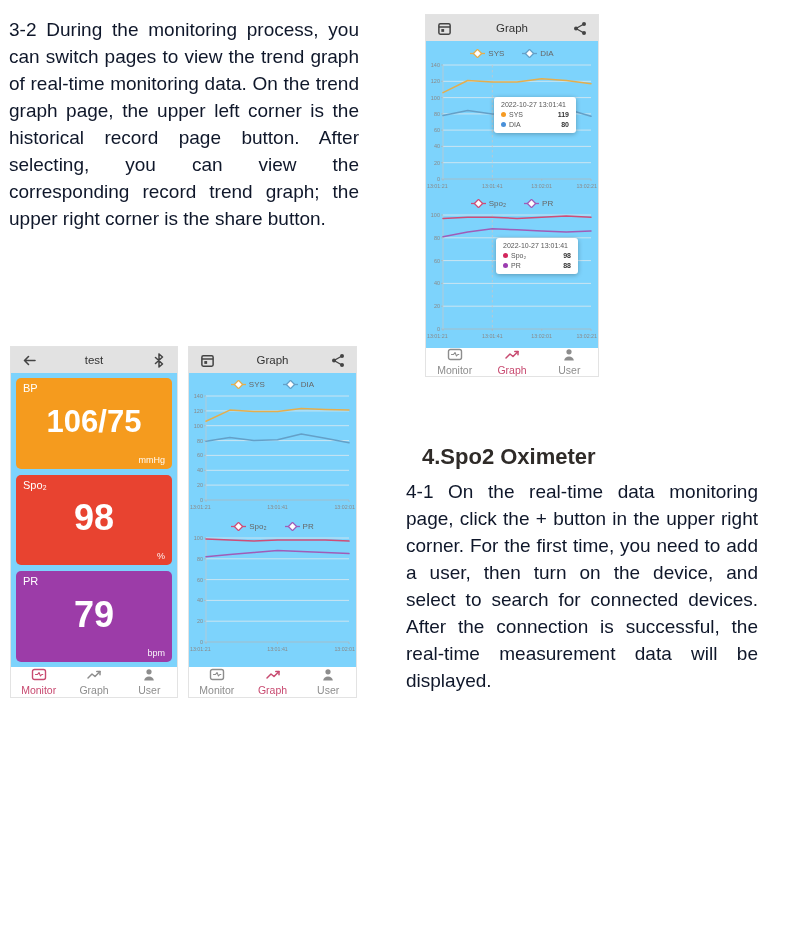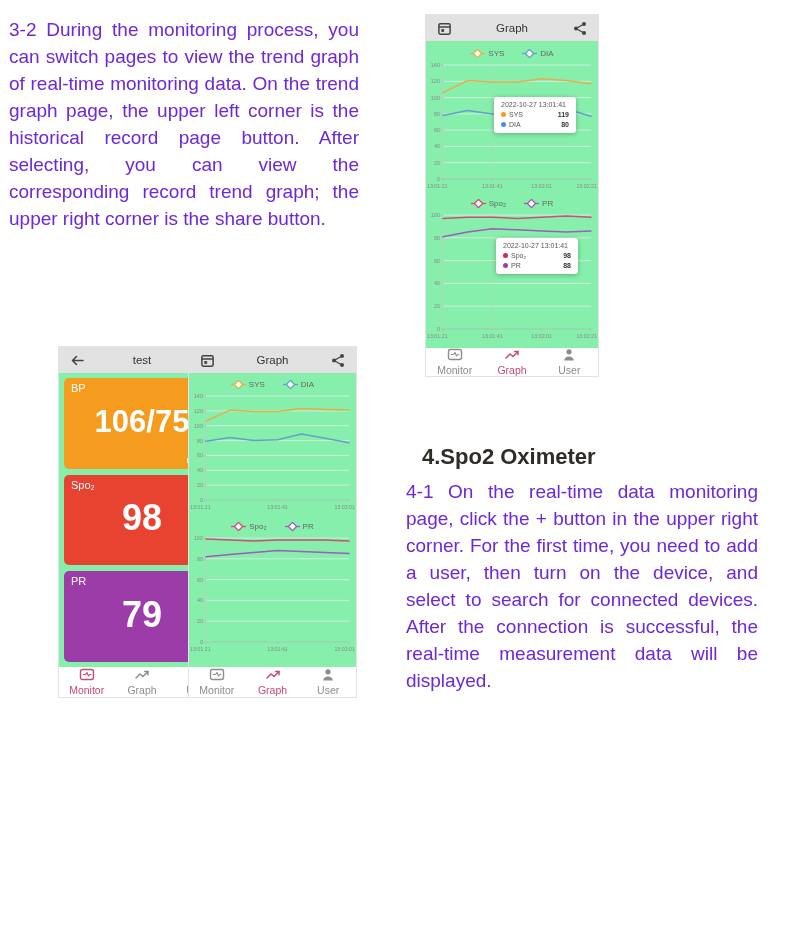--- a/index.html
+++ b/index.html
@@ -1,23 +1,23 @@
 <!DOCTYPE html>
 <html><head>
 <meta charset="utf-8">
 <style>
   html,body{margin:0;padding:0;background:#fff;}
   #page{position:relative;width:800px;height:952px;background:#fff;overflow:hidden;
         font-family:"Liberation Sans",sans-serif;}
-  .doc-text{position:absolute;color:#6d28d9;font-size:19px;line-height:27px;
+  .doc-text{position:absolute;color:#0f172a;font-size:19px;line-height:27px;
             text-align:justify;text-justify:inter-word;margin:0;}
   .doc-heading{position:absolute;color:#2f2b28;font-size:22px;font-weight:600;margin:16px;}
 
   
-  .phone{position:absolute;background:#86efac;border:1px solid #e3e3e3;box-sizing:border-box;
+  .phone{position:absolute;background:#7dd3fc;border:1px solid #e3e3e3;box-sizing:border-box;
          display:flex;flex-direction:column;}
   .phone-header{height:26px;flex:none;background:#e2e2e2;display:grid;
                 grid-template-columns:26px 1fr 26px;align-items:center;padding:0 5px;}
   .phone-title{text-align:center;font-size:11.5px;color:#333;}
   .hicon{display:flex;align-items:center;justify-content:center;cursor:pointer;}
 
   
   .cards{flex:1;padding:5px;display:flex;flex-direction:column;gap:6px;}
   .card{flex:1;border-radius:5px;position:relative;color:#fff;cursor:pointer;}
   .card-label{position:absolute;top:4px;left:7px;font-size:11px;}
@@ -46,21 +46,21 @@
   .tt-name{color:#555;}
   .tt-val{margin-left:auto;font-weight:bold;color:#333;}
 </style>
 </head>
 <body>
 
 <div id="page">
 
   <p class="doc-text" style="left:9px;top:16px;width:350px;">3-2 During the monitoring process, you can switch pages to view the trend graph of real-time monitoring data. On the trend graph page, the upper left corner is the historical record page button. After selecting, you can view the corresponding record trend graph; the upper right corner is the share button.</p>
 
-  <div class="phone" style="left:10px;top:346px;width:168px;height:352px;margin-left:48px;">
+  <div class="phone" style="left:10px;top:346px;width:168px;height:352px;">
     <div class="phone-header">
       <span class="hicon">
         <svg width="15" height="13" viewBox="0 0 15 13">
             <path d="M13 6.5 H2.5 M6.5 2.5 L2.5 6.5 L6.5 10.5" fill="none" stroke="#444" stroke-width="1.6" stroke-linecap="round" stroke-linejoin="round"></path>
           </svg>
       </span>
       <span class="phone-title">test</span>
       <span class="hicon">
         <svg width="12" height="15" viewBox="0 0 12 15">
             <path d="M6 1 V14 M6 1 L9.5 4 L2.5 10.5 M6 14 L9.5 11 L2.5 4.5" fill="none" stroke="#444" stroke-width="1.5" stroke-linecap="round" stroke-linejoin="round"></path>

